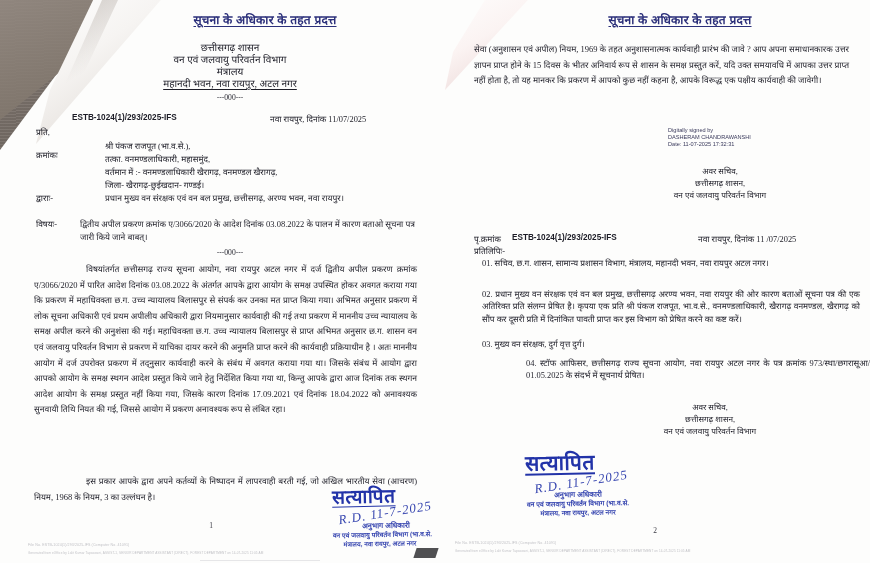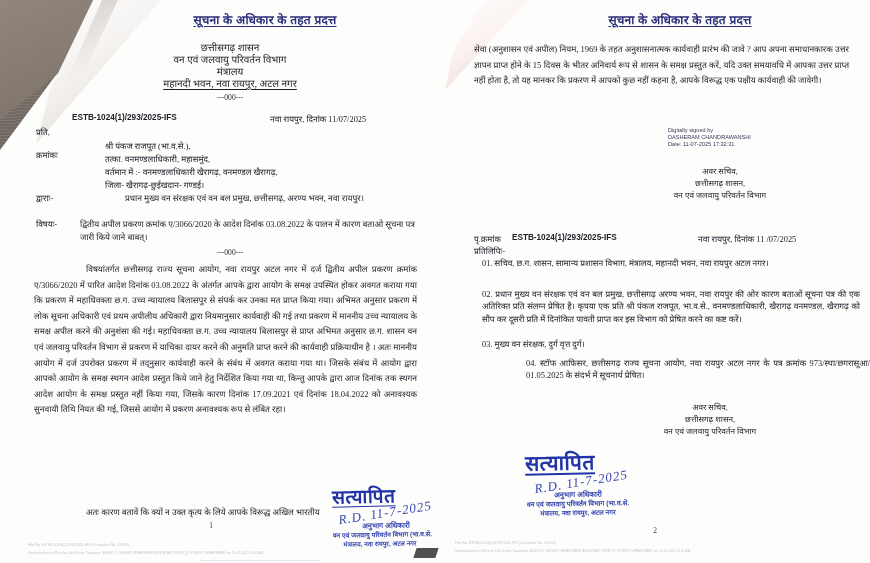--- a/index.html
+++ b/index.html
@@ -103,31 +103,31 @@
     <div class="line" style="left:270px;top:113px;">नवा रायपुर, दिनांक 11/07/2025</div>
 
     <div class="line" style="left:36px;top:126px;">प्रति,</div>
 
     <div class="line" style="left:105px;top:140px;">श्री पंकज राजपूत (भा.व.से.),</div>
     <div class="line" style="left:105px;top:153px;">तत्का. वनमण्डलाधिकारी, महासमुंद,</div>
     <div class="line" style="left:105px;top:166px;">वर्तमान में :- वनमण्डलाधिकारी खैरागढ़, वनमण्डल खैरागढ़,</div>
     <div class="line" style="left:105px;top:179px;">जिला- खैरागढ़-छुईखदान- गण्डई।</div>
 
     <div class="line" style="left:36px;top:192px;">द्वाराः-</div>
-    <div class="para" style="left:105px;top:192px;width:310px;line-height:13px;margin-left:20px;">प्रधान मुख्य वन संरक्षक एवं वन बल प्रमुख, छत्तीसगढ़, अरण्य भवन, नवा रायपुर।</div>
+    <div class="para" style="left:105px;top:192px;width:310px;line-height:13px;">प्रधान मुख्य वन संरक्षक एवं वन बल प्रमुख, छत्तीसगढ़, अरण्य भवन, नवा रायपुर।</div>
 
     <div class="line" style="left:36px;top:218px;">विषयः-</div>
     <div class="para" style="left:80px;top:218px;width:335px;line-height:13px;">द्वितीय अपील प्रकरण क्रमांक ए/3066/2020 के आदेश दिनांक 03.08.2022 के पालन में कारण बताओ सूचना पत्र जारी किये जाने बाबत्।</div>
 
     <div class="ctr" style="left:60px;top:248px;width:340px;font-size:7.6px;">---000---</div>
 
     <div class="para" style="left:34px;top:262px;width:383px;text-indent:52px;">विषयांतर्गत छत्तीसगढ़ राज्य सूचना आयोग, नवा रायपुर अटल नगर में दर्ज द्वितीय अपील प्रकरण क्रमांक ए/3066/2020 में पारित आदेश दिनांक 03.08.2022 के अंतर्गत आपके द्वारा आयोग के समक्ष उपस्थित होकर अवगत कराया गया कि प्रकरण में महाधिवक्ता छ.ग. उच्च न्यायालय बिलासपुर से संपर्क कर उनका मत प्राप्त किया गया। अभिमत अनुसार प्रकरण में लोक सूचना अधिकारी एवं प्रथम अपीलीय अधिकारी द्वारा नियमानुसार कार्यवाही की गई तथा प्रकरण में माननीय उच्च न्यायालय के समक्ष अपील करने की अनुशंसा की गई। महाधिवक्ता छ.ग. उच्च न्यायालय बिलासपुर से प्राप्त अभिमत अनुसार छ.ग. शासन वन एवं जलवायु परिवर्तन विभाग से प्रकरण में याचिका दायर करने की अनुमति प्राप्त करने की कार्यवाही प्रक्रियाधीन है । अतः माननीय आयोग में दर्ज उपरोक्त प्रकरण में तद्नुसार कार्यवाही करने के संबंध में अवगत कराया गया था। जिसके संबंध में आयोग द्वारा आपको आयोग के समक्ष स्थगन आदेश प्रस्तुत किये जाने हेतु निर्देशित किया गया था, किन्तु आपके द्वारा आज दिनांक तक स्थगन आदेश आयोग के समक्ष प्रस्तुत नहीं किया गया, जिसके कारण दिनांक 17.09.2021 एवं दिनांक 18.04.2022 को अनावश्यक सुनवायी तिथि नियत की गई, जिससे आयोग में प्रकरण अनावश्यक रूप से लंबित रहा।</div>
 
+    <div class="para" style="left:34px;top:474px;width:383px;text-indent:52px;">इस प्रकार आपके द्वारा अपने कर्तव्यों के निष्पादन में लापरवाही बरती गई, जो अखिल भारतीय सेवा (आचरण) नियम, 1968 के नियम, 3 का उल्लंघन है।</div>
 
-    <div class="para" style="left:34px;top:505px;width:383px;text-indent:52px;">अतः कारण बतावें कि क्यों न उक्त कृत्य के लिये आपके विरूद्ध अखिल भारतीय</div>
 
     <div class="stamp stamp-word" style="left:332px;top:483px;">सत्यापित</div>
     <div class="stamp stamp-sign" style="left:338px;top:505px;">R.D. 11-7-2025</div>
     <div class="stamp stamp-txt" style="left:322px;top:521px;width:128px;">अनुभाग अधिकारी</div>
     <div class="stamp stamp-txt" style="left:300px;top:530px;width:165px;font-size:6.6px;">वन एवं जलवायु परिवर्तन विभाग (भा.व.से.</div>
     <div class="stamp stamp-txt" style="left:305px;top:539px;width:150px;font-size:6.4px;">मंत्रालय, नवा रायपुर, अटल नगर</div>
 
     <div class="pgnum" style="left:196px;top:521px;width:30px;">1</div>
 
     <div class="footer f1" style="left:28px;top:543px;">File No. ESTB-1024(1)/293/2025-IFS (Computer No. 41091)</div>

